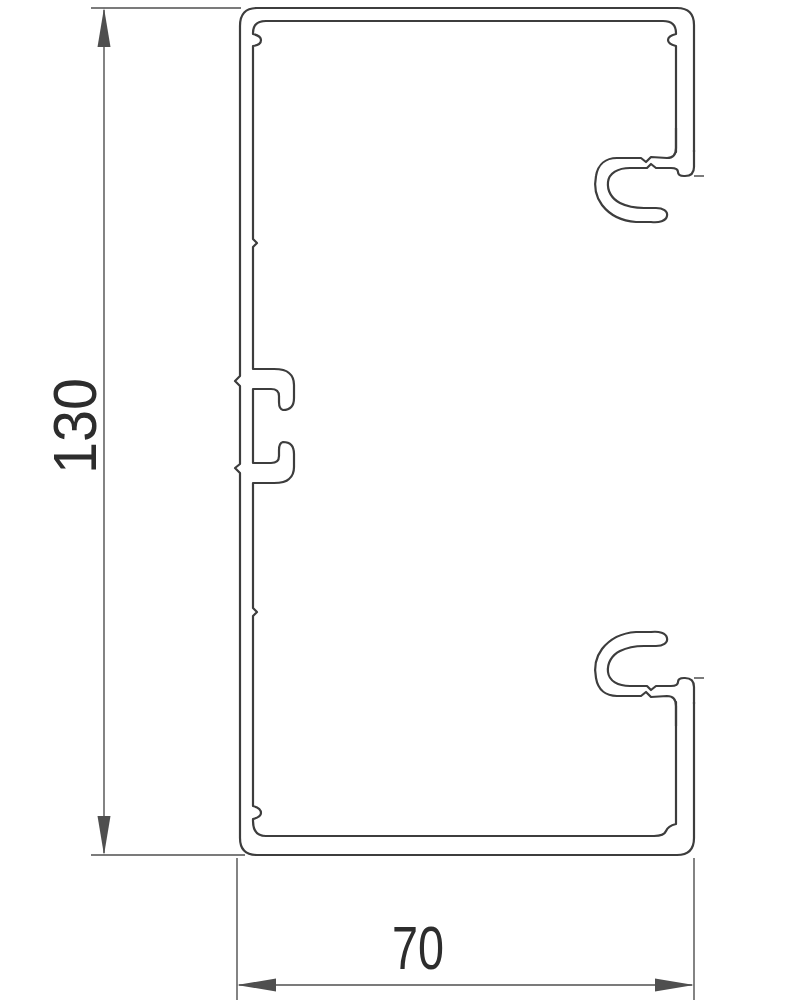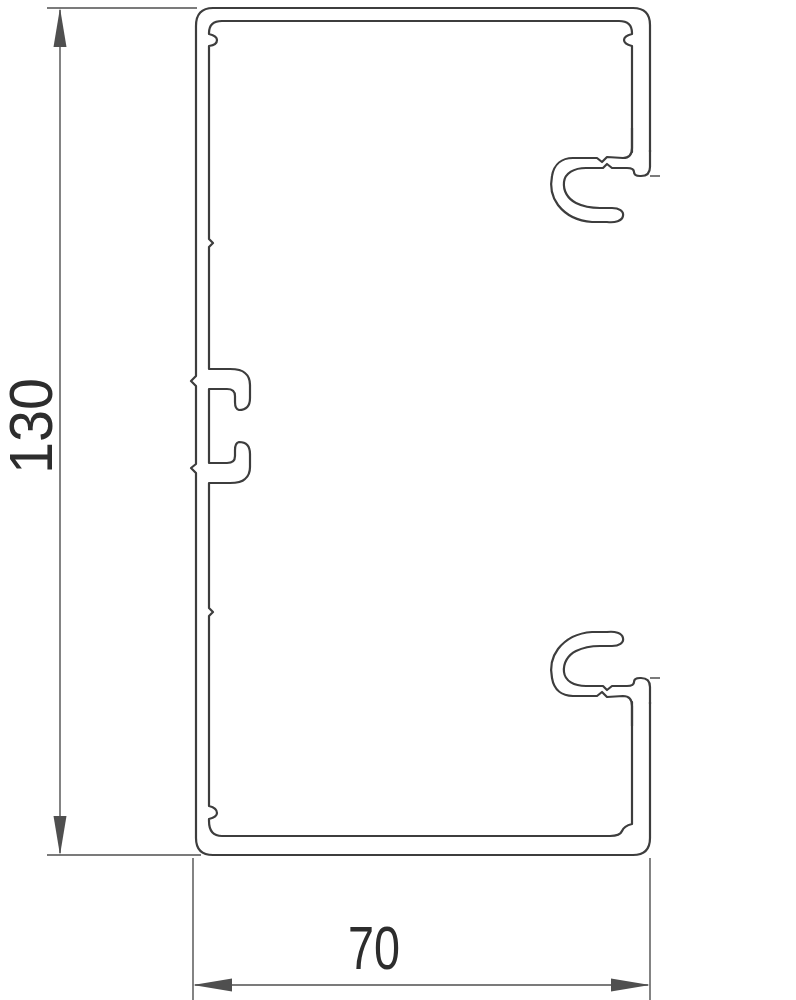--- a/index.html
+++ b/index.html
@@ -1,20 +1,21 @@
 <!DOCTYPE html>
 <html><head>
 <meta charset="utf-8">
 <style>
   html, body { margin: 0; padding: 0; background: #ffffff; }
   .canvas {
     width: 660px; height: 1000px;
     background: #ffffff;
     position: relative;
     overflow: hidden;
+    margin-left: 44px;
   }
   svg { display: block; }
   .labels text {
     font-family: "Liberation Sans", sans-serif;
     font-size: 62px;
     letter-spacing: 0px;
   }
 </style>
 </head>
 <body>

